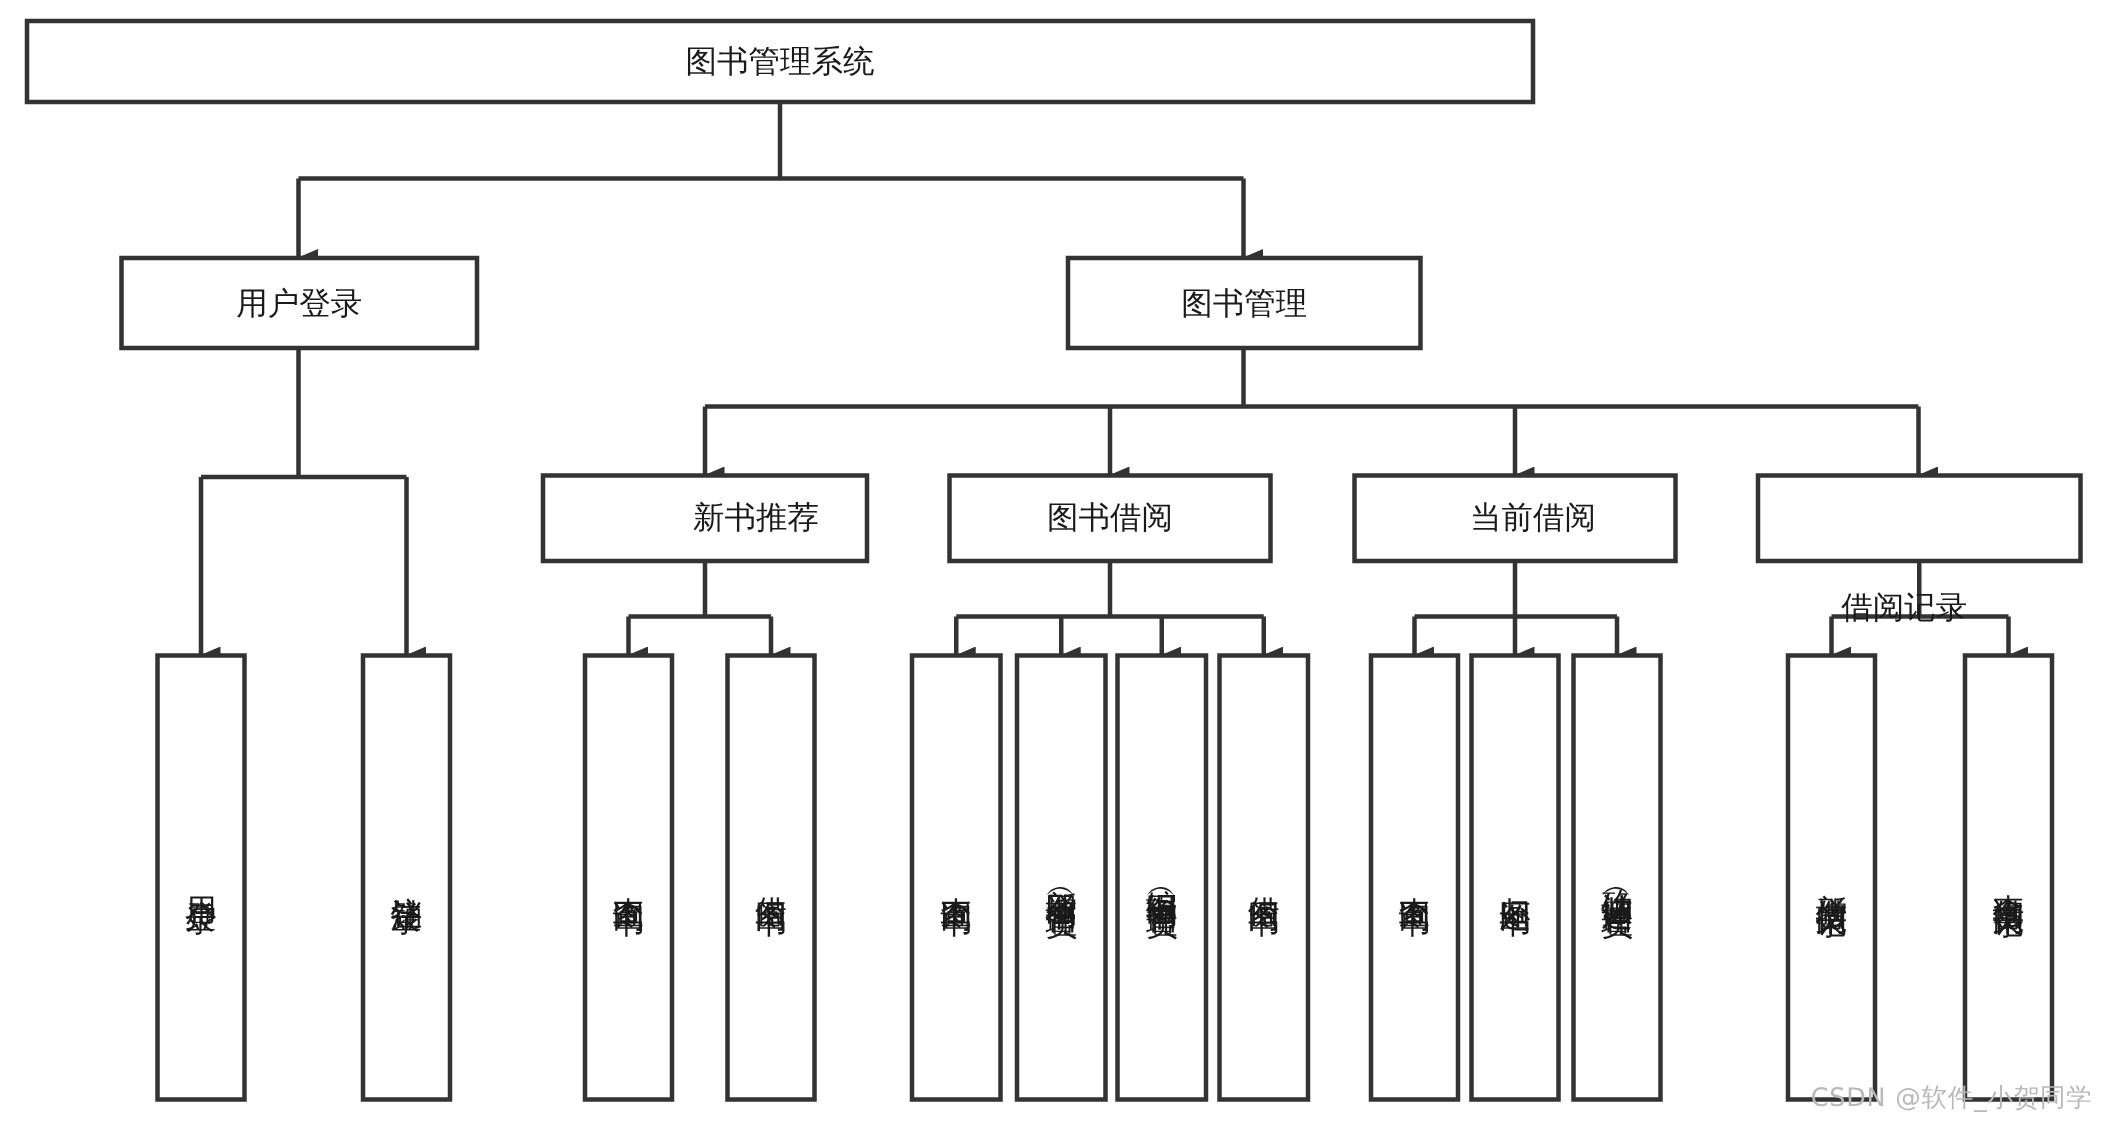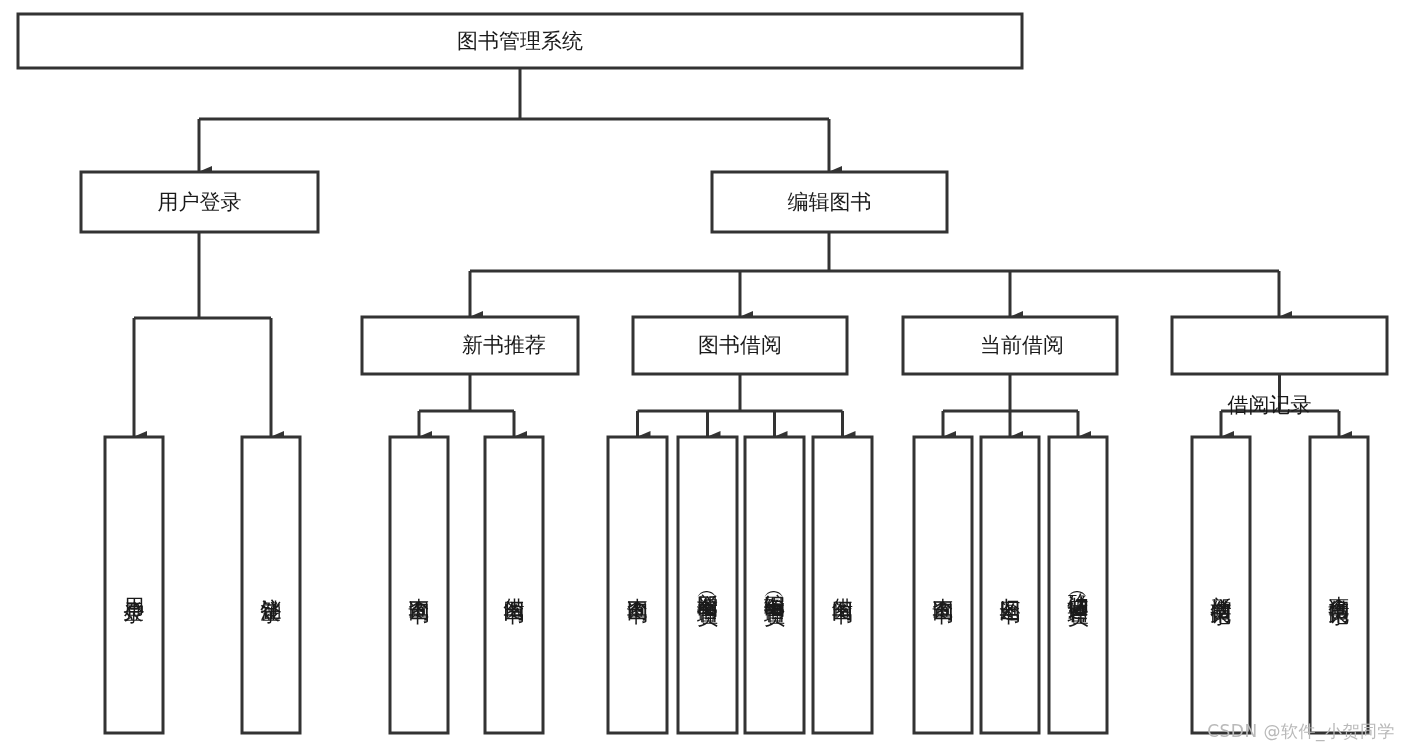--- a/index.html
+++ b/index.html
@@ -131,21 +131,21 @@
         <rect x="981" y="437" width="58" height="296" class="node-rect"></rect>
         <rect x="1049" y="437" width="58" height="296" class="node-rect"></rect>
         <rect x="1192" y="437" width="58" height="296" class="node-rect"></rect>
         <rect x="1310" y="437" width="58" height="296" class="node-rect"></rect>
       </g>
   </svg>
 
   <div id="labels-layer">
       <div class="node-label" style="left: 18px; top: 14px; width: 1004px; height: 54px;">图书管理系统</div>
       <div class="node-label" style="left: 81px; top: 172px; width: 237px; height: 60px;">用户登录</div>
-      <div class="node-label" style="left: 712px; top: 172px; width: 235px; height: 60px;">编辑图书</div>
+      <div class="node-label" style="left: 712px; top: 172px; width: 235px; height: 60px;">图书管理</div>
       <div class="node-label" style="left: 362px; top: 317px; width: 216px; height: 57px; padding-left: 34px;">新书推荐</div>
       <div class="node-label" style="left: 633px; top: 317px; width: 214px; height: 57px; border-radius: 27px;">图书借阅</div>
       <div class="node-label" style="left: 903px; top: 317px; width: 214px; height: 57px; margin-left: 12px;">当前借阅</div>
       <div class="node-label" style="left: 1172px; top: 329px; width: 195px; height: 57px; margin-top: 48px;">借阅记录</div>
       <div class="node-label vertical" style="left: 105px; top: 437px; width: 58px; height: 296px;">用户登录</div>
       <div class="node-label vertical" style="left: 242px; top: 437px; width: 58px; height: 296px;">注销登录</div>
       <div class="node-label vertical" style="left: 390px; top: 437px; width: 58px; height: 296px;">查询图书</div>
       <div class="node-label vertical" style="left: 485px; top: 437px; width: 58px; height: 296px;">借阅图书</div>
       <div class="node-label vertical" style="left: 608px; top: 437px; width: 59px; height: 296px;">查询图书</div>
       <div class="node-label vertical" style="left: 678px; top: 437px; width: 59px; height: 296px;">新增图书（管理员）</div>

